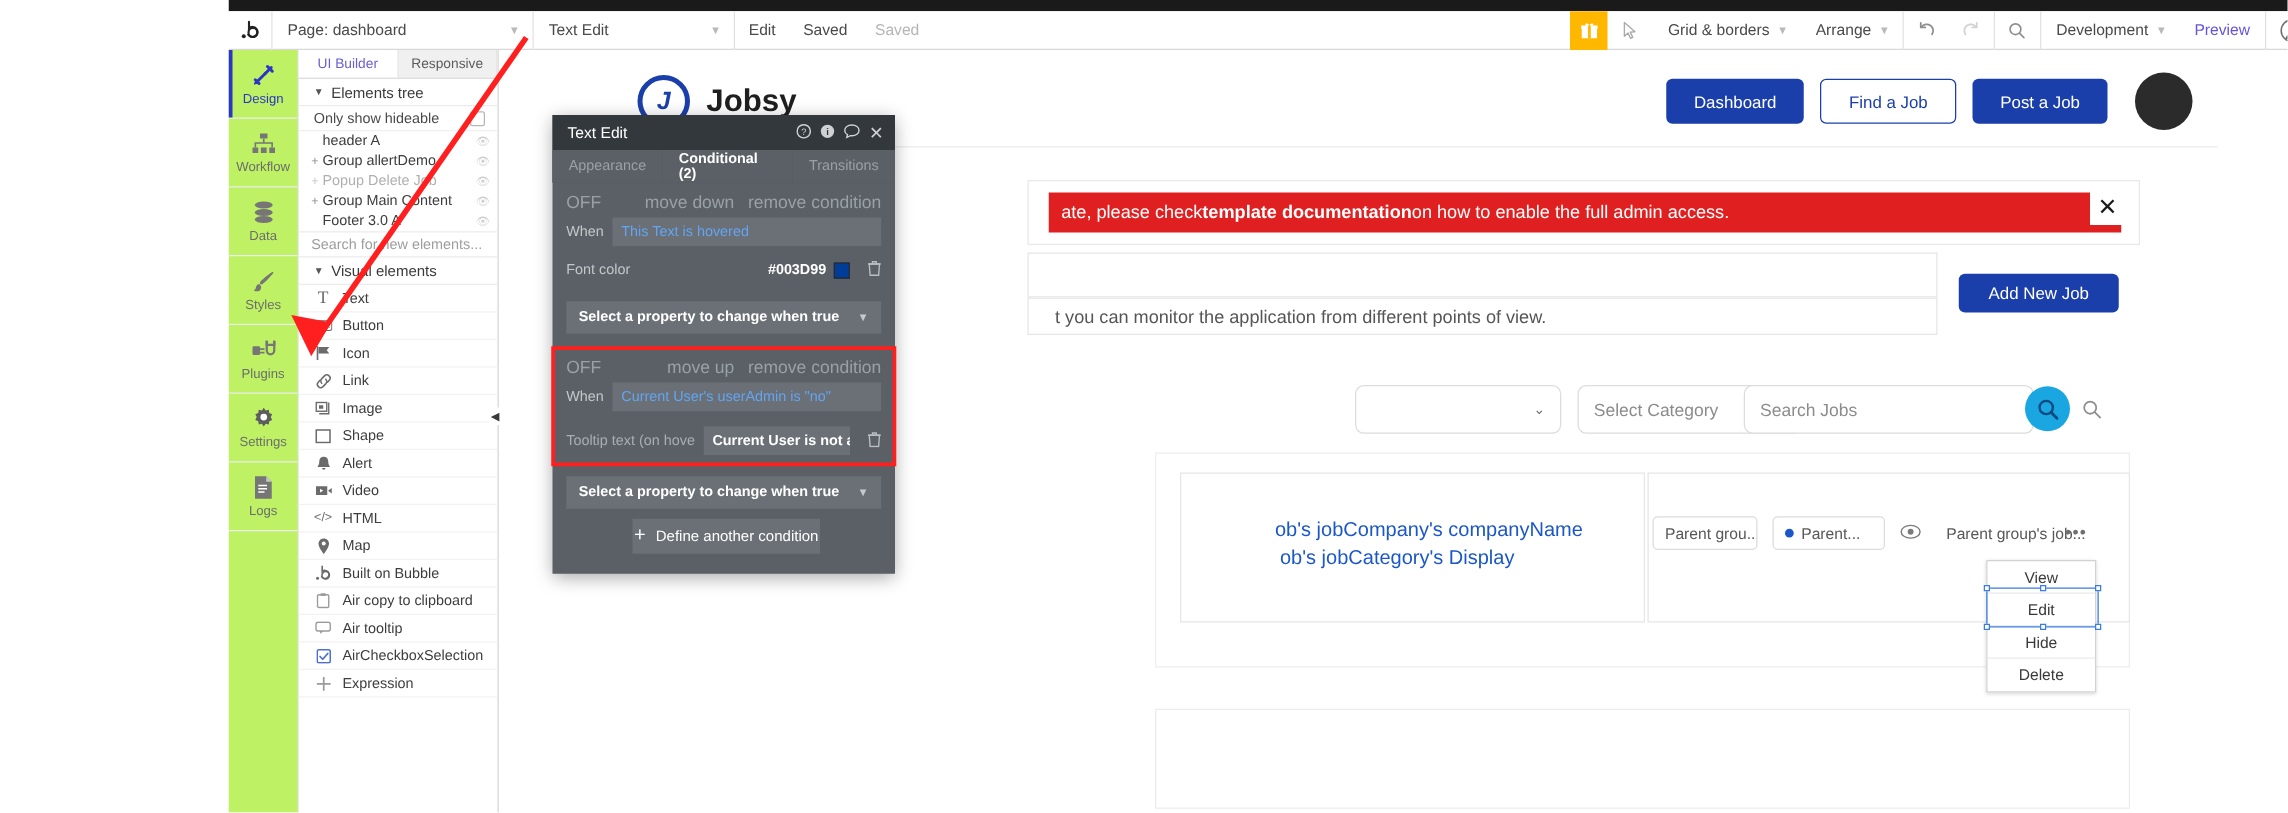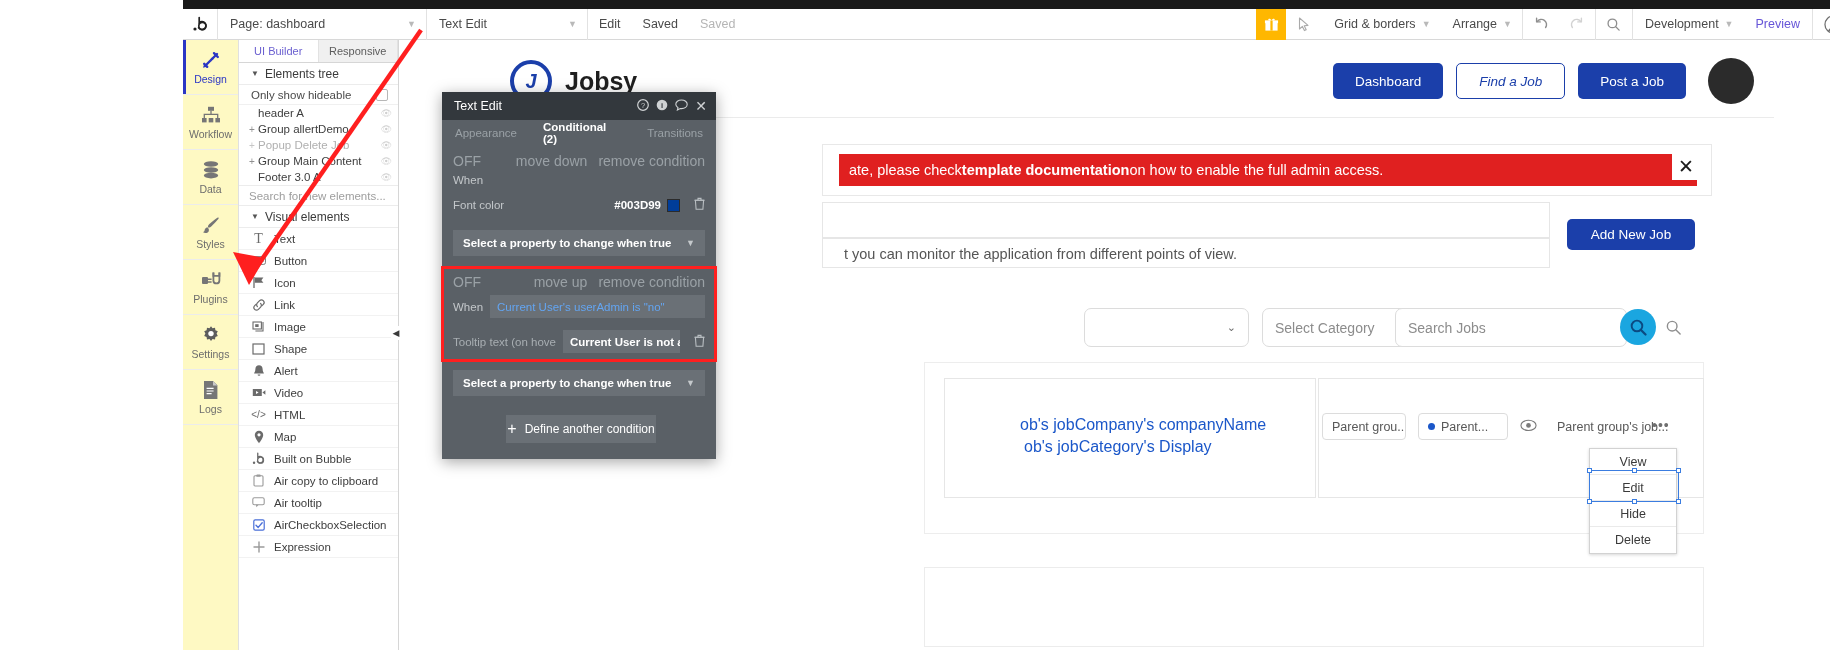--- a/index.html
+++ b/index.html
@@ -33,21 +33,21 @@
     width:30px; height:31px; background:#ffb700; display:flex;
     align-items:center; justify-content:center;
   }
   .tb-icon { width:36px; height:31px; display:flex; align-items:center; justify-content:center; color:#9a9a9a; }
   .tb-link { padding:0 12px; color:#6655d8; height:31px; display:flex; align-items:center; }
   .tb-avatar { width:40px; height:31px; display:flex; align-items:center; justify-content:center; }
 
   
   .rail {
     position:absolute; left:160px; top:40px; width:56px; height:610px;
-    background:#fef9c3; border-right:1px solid #e0e0e0;
+    background:#bef264; border-right:1px solid #e0e0e0;
   }
   .rail-item {
     position:relative; height:55px; display:flex; flex-direction:column;
     align-items:center; justify-content:center; gap:3px;
     font-size:10.5px; color:#6d6d6d; border-bottom:1px solid #ececec;
   }
   .rail-item .ri-ico { height:20px; display:flex; align-items:center; color:#767676; }
   .rail-item.active { color:#2b36c4; }
   .rail-item.active .ri-ico { color:#2b36c4; }
   .rail-item.active:before {
@@ -117,21 +117,21 @@
     border:4px solid #1b3faa; display:flex; align-items:center; justify-content:center;
     color:#1b3faa; font-weight:bold; font-size:20px; font-style:italic;
   }
   .brand-name { font-size:25px; font-weight:bold; color:#1f1f1f; }
   .hdr-spacer { flex:1; }
   .btn {
     height:36px; padding:0 22px; border-radius:5px; font-size:13.5px;
     display:flex; align-items:center; justify-content:center; white-space:nowrap;
   }
   .btn-solid { background:#1b3faa; color:#fff; }
-  .btn-outline { background:#fff; color:#1b3faa; border:1.5px solid #1b3faa;font-style:italic; }
+  .btn-outline { background:#fff; color:#1b3faa; border:1.5px solid #1b3faa; }
   .hdr-btns { display:flex; align-items:center; gap:13px; margin-right:22px; }
   .hdr-avatar { width:46px; height:46px; border-radius:50%; background:#2b2b2b; margin-right:20px; }
 
   
   .alert-banner {
     position:absolute; left:415px; top:114px; width:858px; height:32px;
     background:#e02020; color:#fff; display:flex; align-items:center;
     font-size:14.5px; padding-left:10px; overflow:hidden; white-space:nowrap;
   }
   .alert-x {
@@ -760,20 +760,21 @@
 
     <div class="cond-block">
       <div class="cond-top">
         <span>OFF</span>
         <span class="sp"></span>
         <span class="act">move down</span>
         <span class="act">remove condition</span>
       </div>
       <div class="fld-row">
         <span class="fld-lbl">When</span>
+        <span class="fld-in">This Text is hovered</span>
       </div>
       <div class="prop-row">
         <span class="prop-lbl">Font color</span>
         <span class="hexbox">
           <span class="hexval">#003D99</span>
           <span class="swatch"></span>
         </span>
         <span class="trash">
           <svg width="11" height="13" viewBox="0 0 11 13">
               <path d="M1.4 3.2h8.2l-.7 9H2.1z" fill="none" stroke="#b9bec2" stroke-width="1.1"></path>

